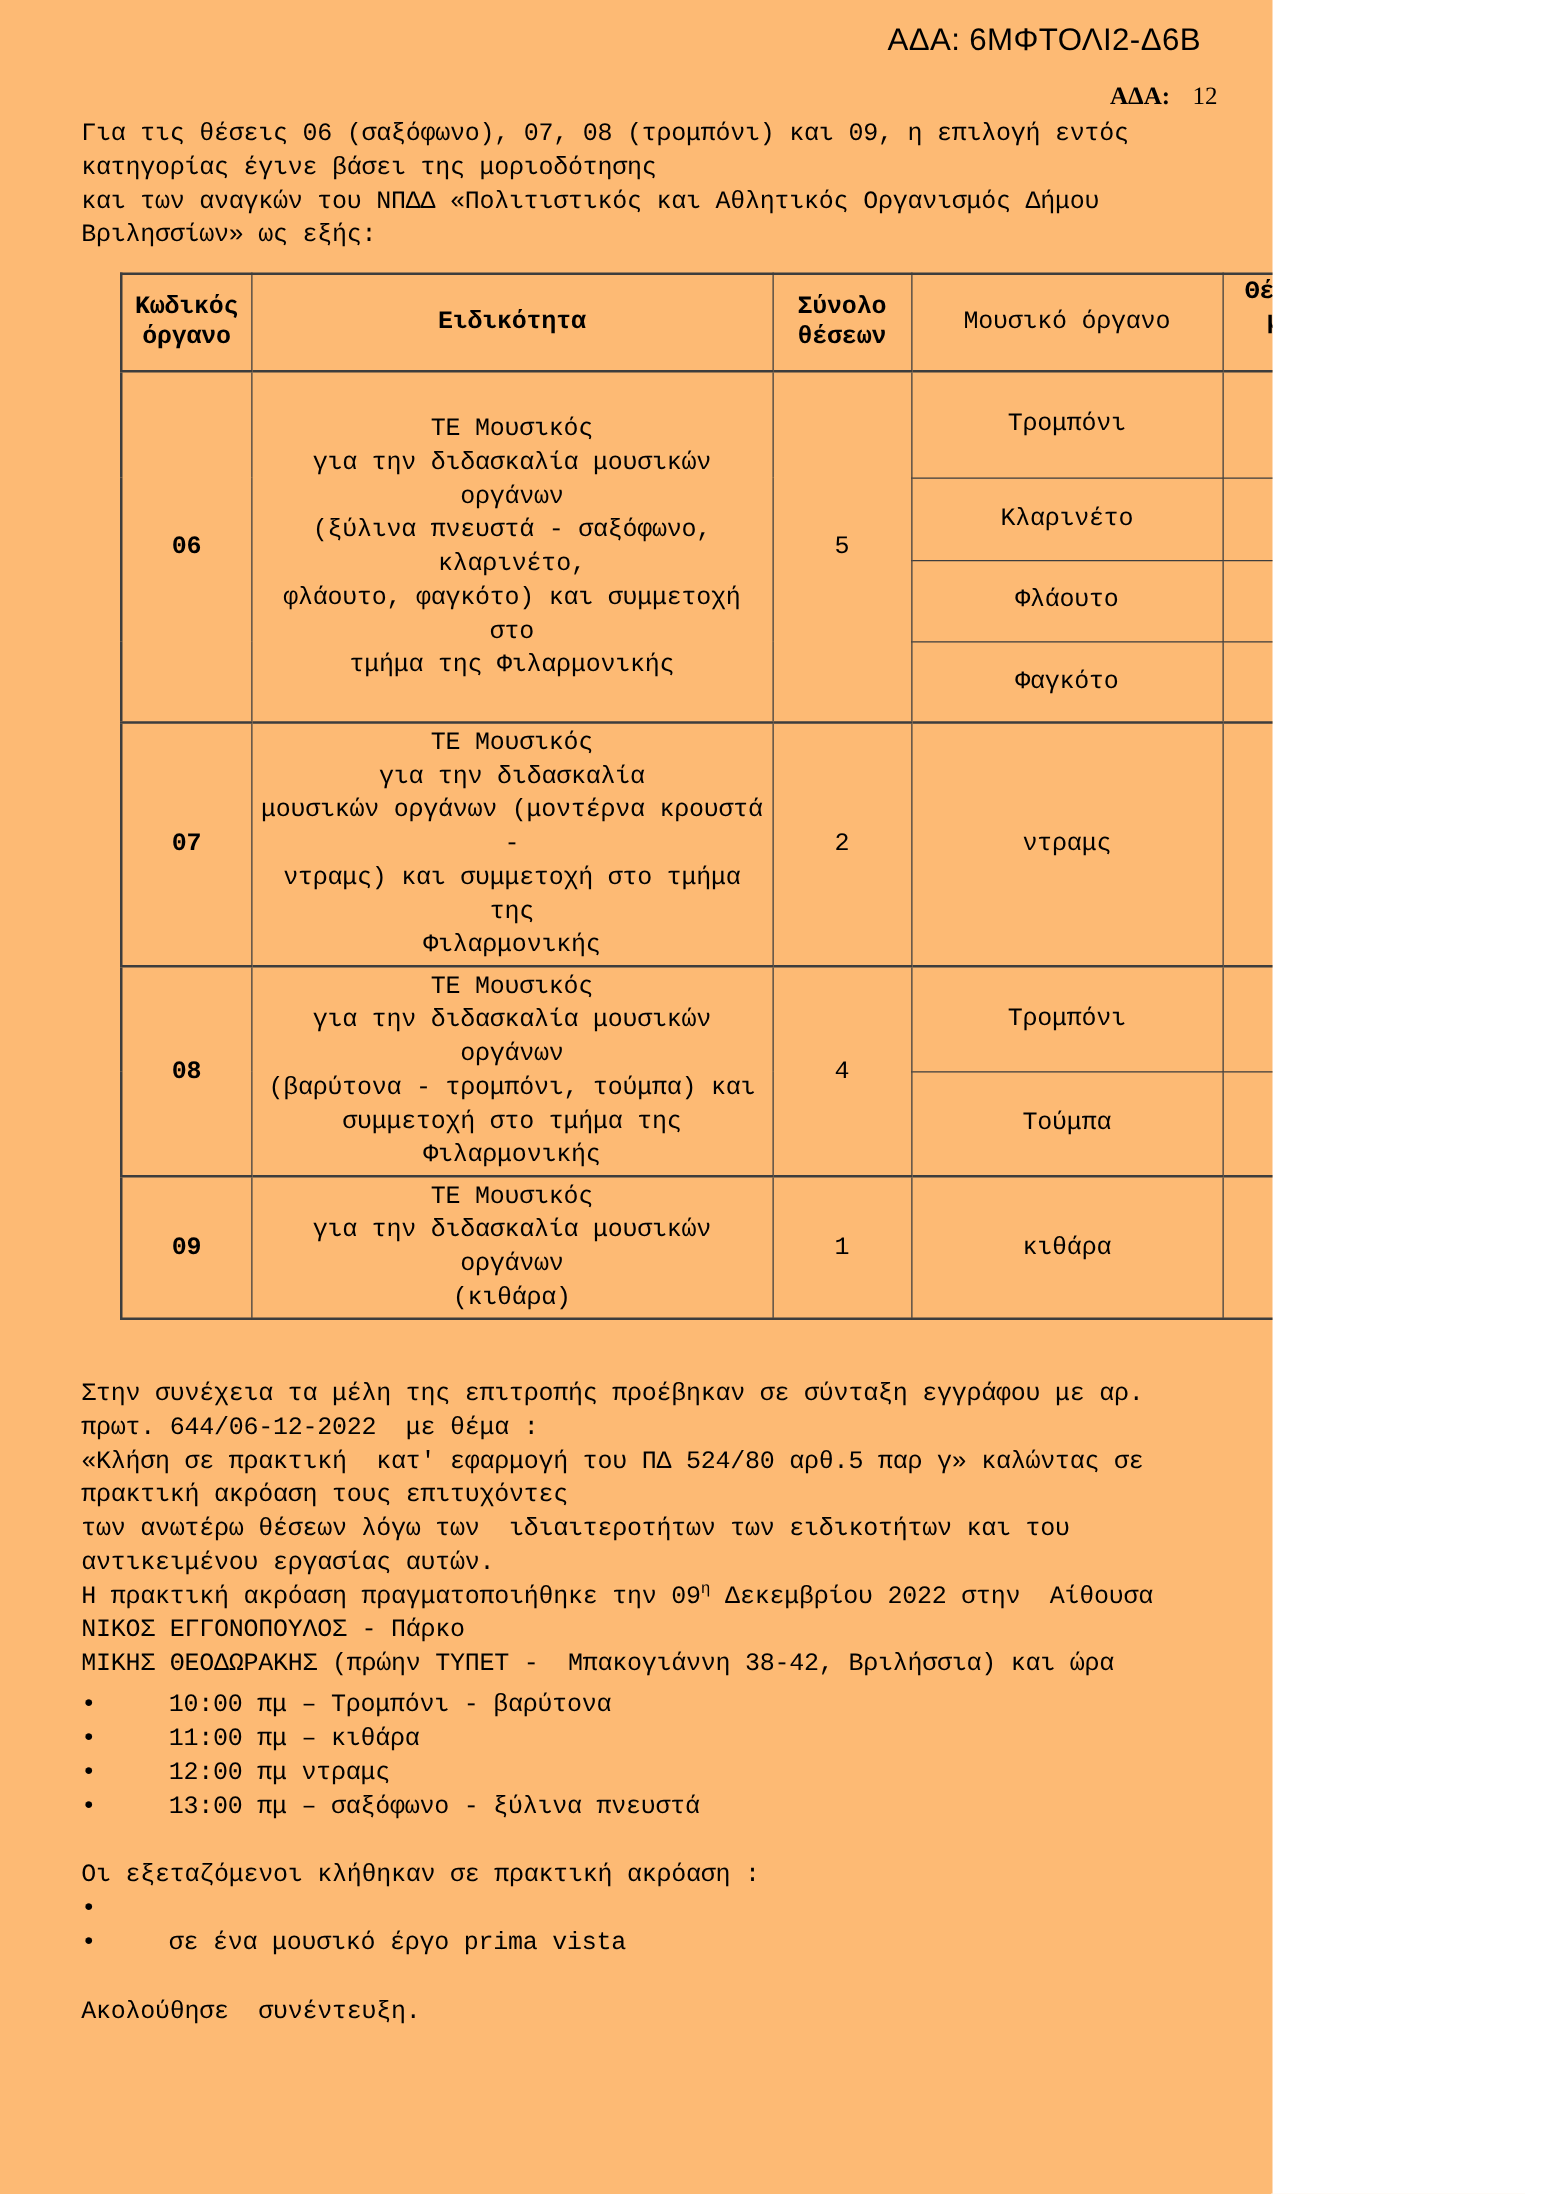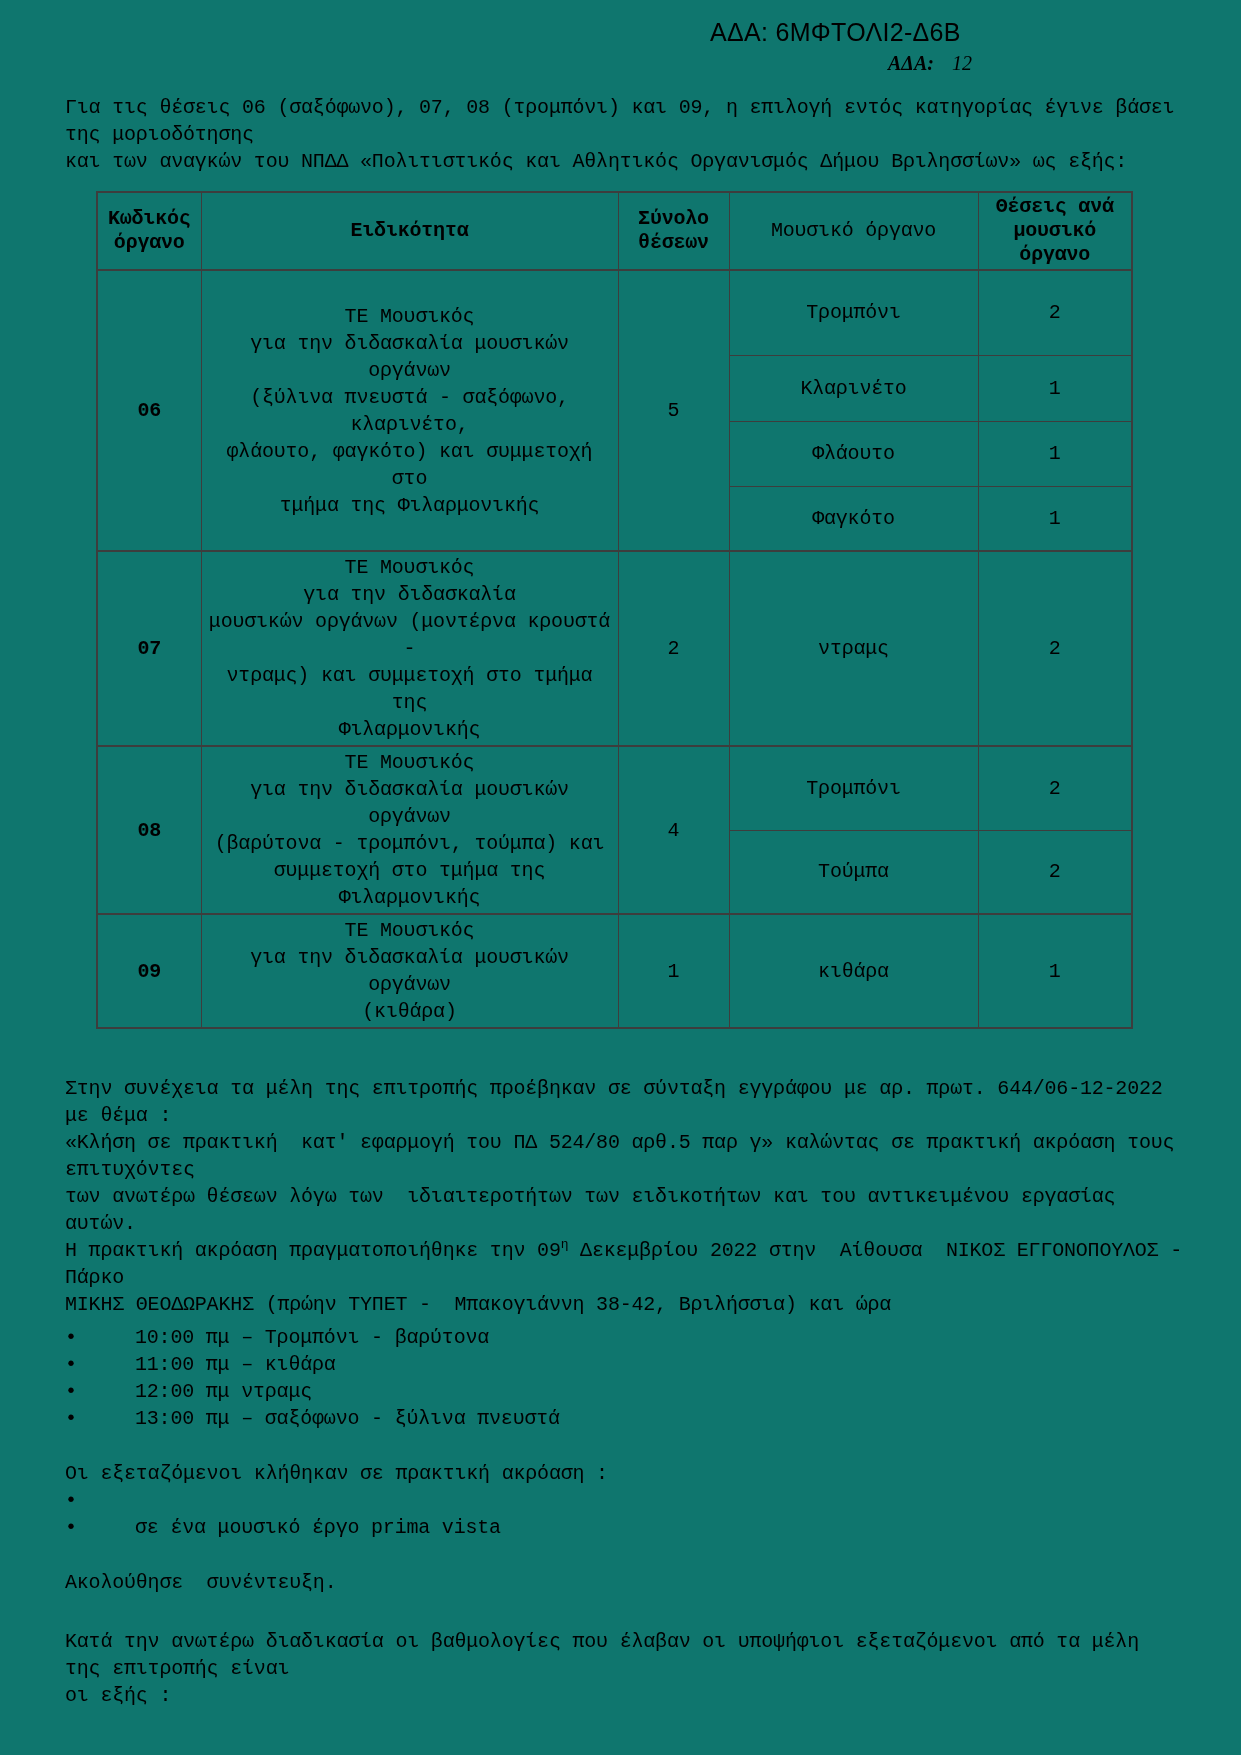--- a/index.html
+++ b/index.html
@@ -1,41 +1,40 @@
 <!DOCTYPE html>
 <html><head>
 <meta charset="utf-8">
 <style>
   html,body{margin:0;padding:0;background:#ffffff;}
   .page{
     position:relative;
-    width:1241px;
+    width:1018px;
     height:1755px;
-    background:#0f766e;
+    background:#fdba74;
     color:#000;
     font-family:"Liberation Sans", sans-serif;
     overflow:hidden;
   }
   .ada-top{
     position:absolute;
     top:18px;
     left:710px;
     font-size:25px;
     letter-spacing:0.3px;
     white-space:pre;
   }
   .ada-page{
     position:absolute;
-    top:52px;
+    top:66px;
     left:888px;
     font-family:"Liberation Serif", serif;
     font-size:20px;
     font-weight:bold;
     white-space:pre;
-    font-style:italic;
   }
   .ada-page .num{
     font-weight:normal;
     margin-left:18px;
   }
   .content{
     padding:0 58px 0 65px;
     font-size:20px;
     line-height:27px;
     letter-spacing:-0.2px;
@@ -207,17 +206,15 @@
         <span class="b">•</span>
       </div>
       <div class="bullet-row">
         <span class="b">•</span>
         <span>σε ένα μουσικό έργο prima vista</span>
       </div>
     </div>
 
     <div class="para p-interview">Ακολούθησε  συνέντευξη.</div>
 
-    <div class="para p-scores">Κατά την ανωτέρω διαδικασία οι βαθμολογίες που έλαβαν οι υποψήφιοι εξεταζόμενοι από τα μέλη της επιτροπής είναι
-οι εξής :</div>
 
   </div>
 </div>
 
 </body></html>

